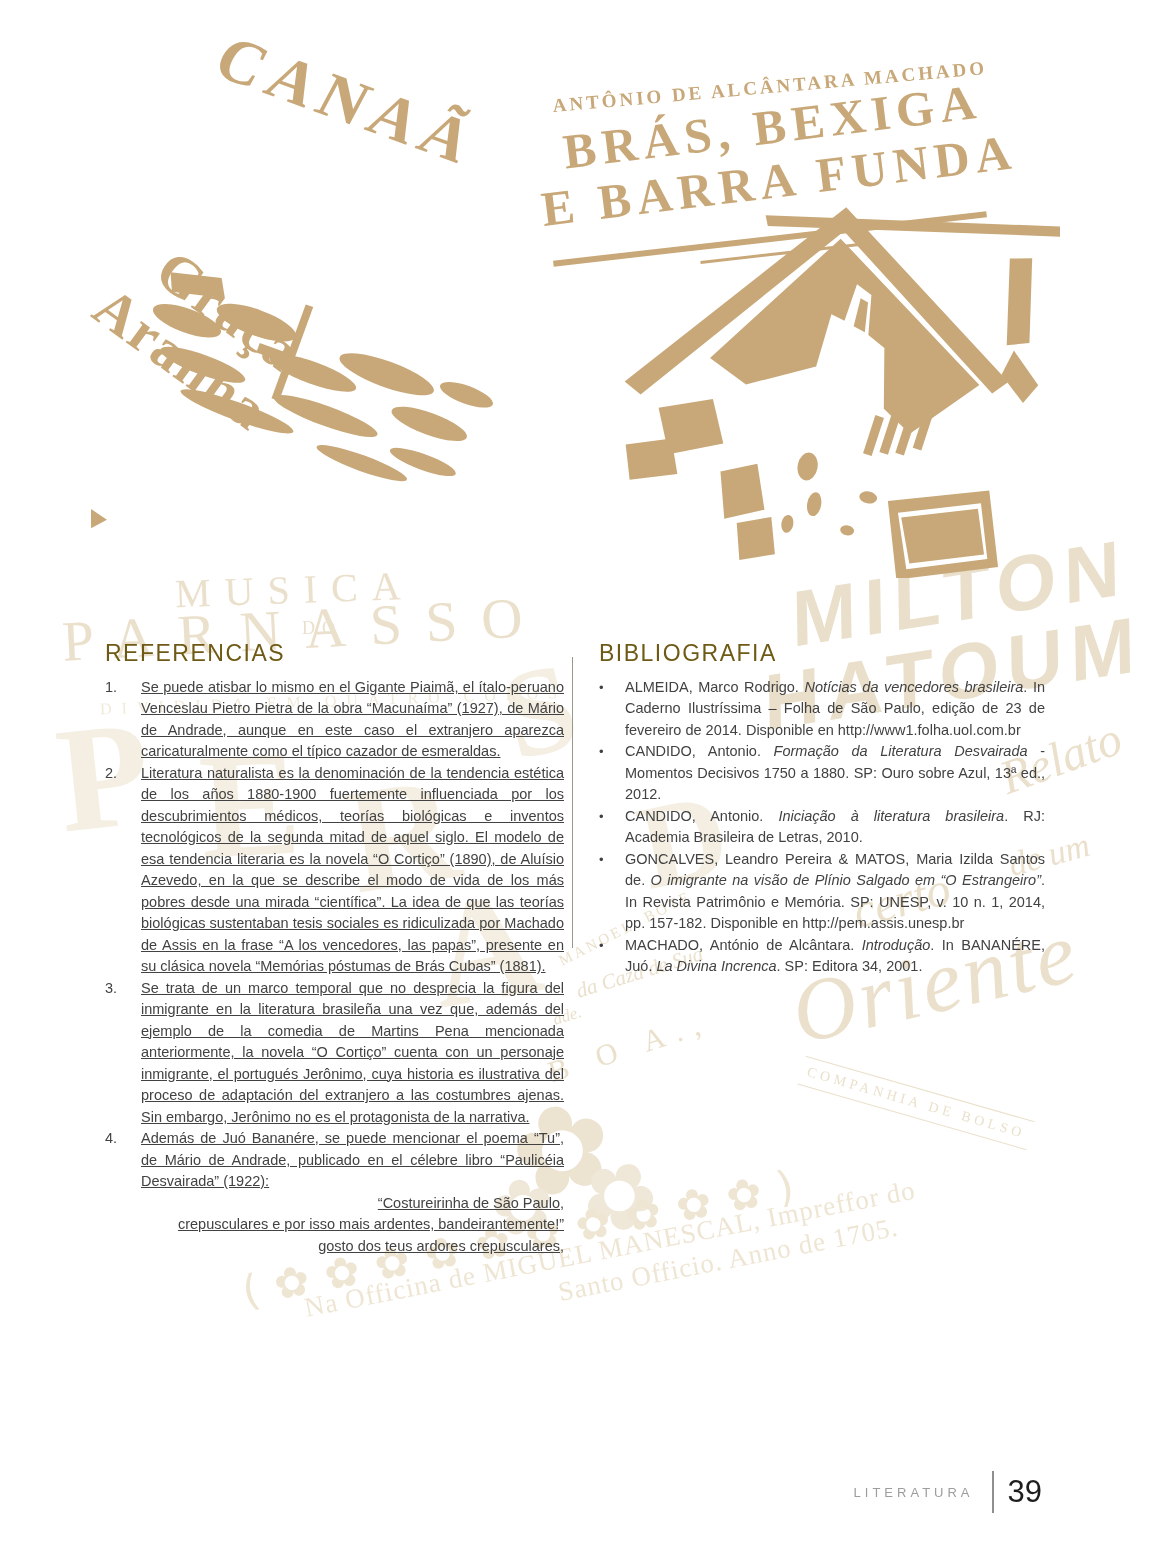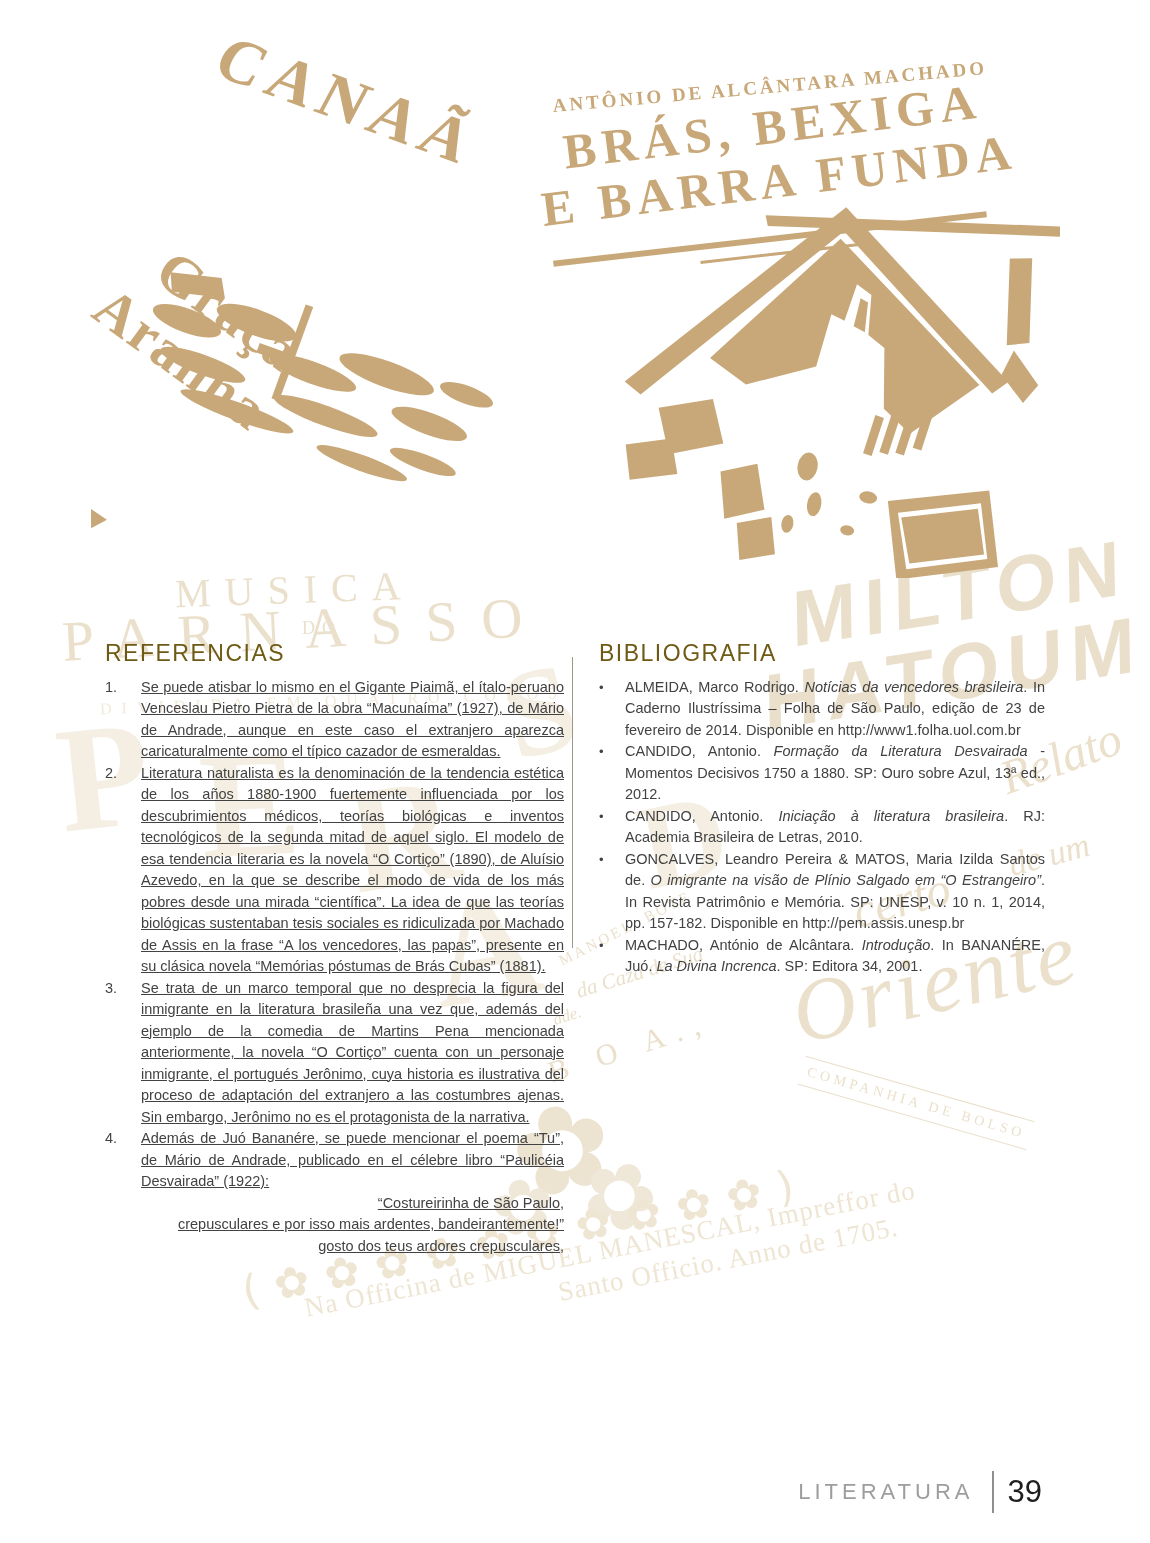--- a/index.html
+++ b/index.html
@@ -94,21 +94,21 @@
   .ref-num{width:36px;flex:0 0 36px;}
   .ref-body{flex:1;text-decoration:underline;}
   .ref-body p{margin:0;text-align:justify;}
   .poem-line{text-align:right;}
   .bib-item{display:flex;}
   .bib-bullet{width:26px;flex:0 0 26px;font-size:13px;}
   .bib-body{flex:1;text-align:justify;}
   .divider{position:absolute;left:572px;top:657px;width:1px;height:291px;background:#9c968b;}
   
   .footer{position:absolute;right:108px;bottom:30px;display:flex;align-items:center;}
-  .footer .sec{font-size:22px;letter-spacing:4px;color:#9d9d9d;}
+  .footer .sec{font-size:13px;letter-spacing:4px;color:#9d9d9d;}
   .footer .bar{width:2px;height:42px;background:#8f8f8f;margin:0 14px 0 18px;}
   .footer .num{font-size:31px;color:#1e1e1e;}
 </style>
 </head>
 <body>
 
 <div class="page">
 
   <div class="wm wm-giant wm-g1">P</div>
   <div class="wm wm-giant wm-g2">E</div>

